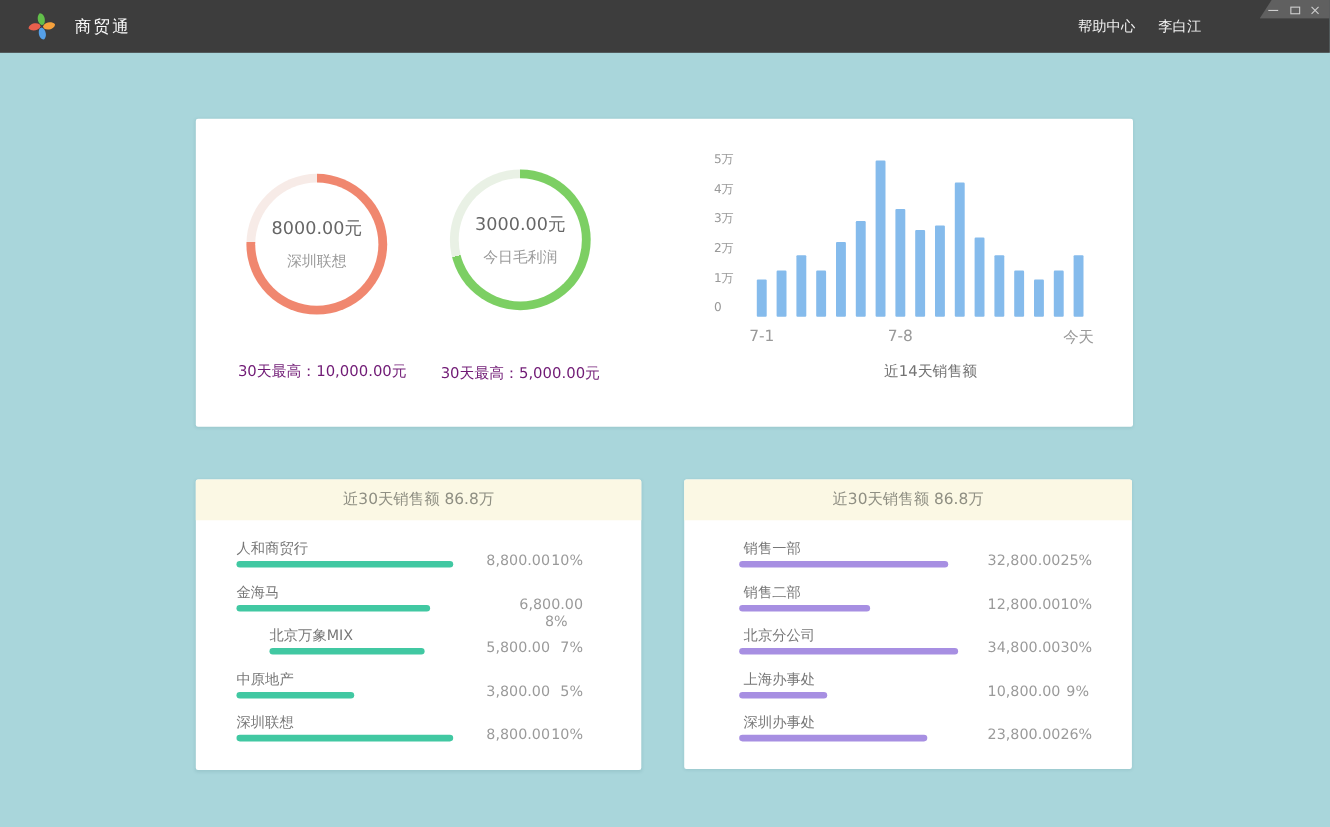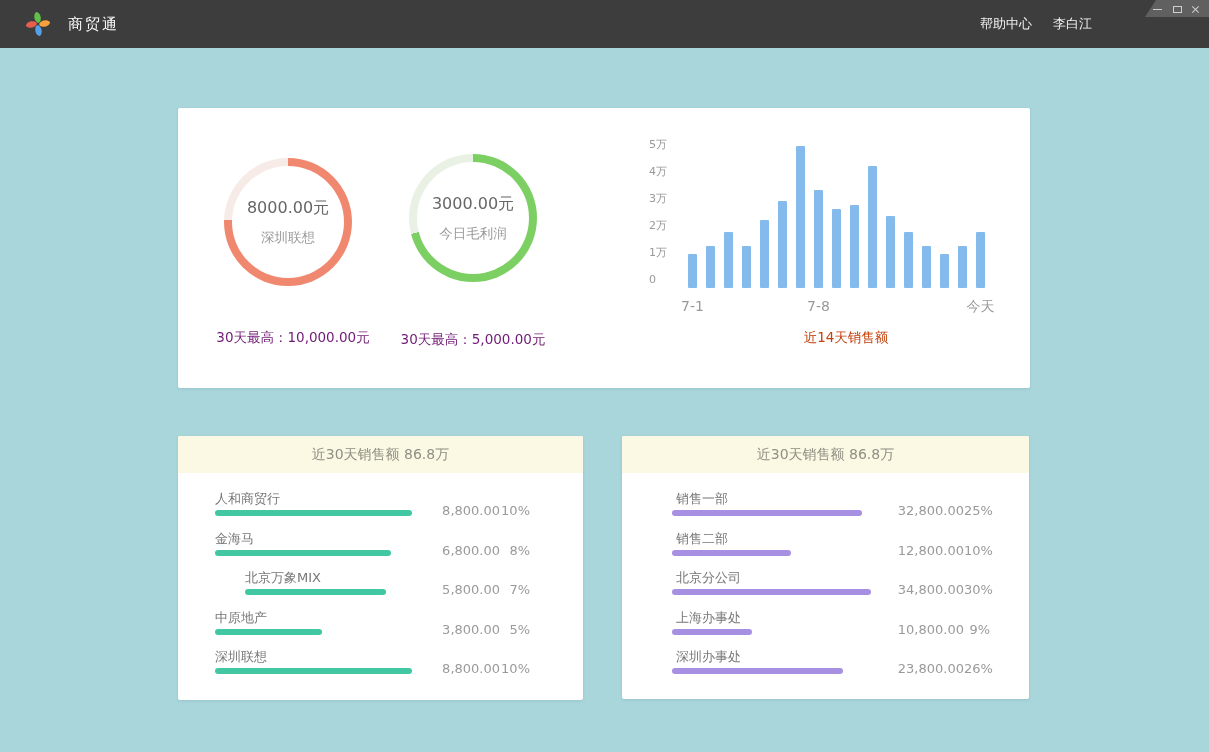--- a/index.html
+++ b/index.html
@@ -38,21 +38,21 @@
   .donut-text{position:absolute;inset:0;z-index:2;display:flex;flex-direction:column;align-items:center;justify-content:center;gap:10px;}
   .donut-value{font-size:16px;color:#666;}
   .donut-label{font-size:13.5px;color:#999;}
   .donut-caption{position:absolute;width:240px;text-align:center;font-size:13.5px;color:#701a75;}
   .caption-0{left:-5px;top:221px;}
   .caption-1{left:175px;top:223px;}
   
   .ytick{position:absolute;left:471px;font-size:11px;color:#999;height:14px;line-height:14px;}
   .vbar{position:absolute;width:9px;border-radius:1px;}
   .xlabel{position:absolute;font-size:14px;color:#999;top:190px;width:60px;margin-left:-30px;text-align:center;}
-  .chart-caption{position:absolute;left:568px;top:221px;width:200px;text-align:center;font-size:13.5px;color:#c2410c;}
+  .chart-caption{position:absolute;left:568px;top:221px;width:200px;text-align:center;font-size:13.5px;color:#737373;}
   
   .rank-header{position:absolute;left:0;top:0;right:0;height:37px;background:#fbf8e4;
     text-align:center;line-height:37px;font-size:14px;color:#8f8f83;border-radius:2px 2px 0 0;}
   .rrow{position:absolute;left:0;right:0;height:38px;}
   .rlabel{position:absolute;top:0;font-size:13px;color:#777;}
   .rbar{position:absolute;top:20px;height:6px;border-radius:3px;}
   .rval{position:absolute;top:13px;display:flex;align-items:center;font-size:13px;color:#9a9a9a;}
   .rval .pct{text-align:right;}
 </style>
 </head>
@@ -135,21 +135,21 @@
         <div class="rlabel" style="left: 37px;">人和商贸行</div>
         <div class="rbar" style="left: 37px; width: 197px; background: rgb(65, 200, 162);"></div>
         <div class="rval" style="right: 53px;">
           <span class="amt">8,800.00</span>
           <span class="pct" style="width: 30px;">10%</span>
         </div>
       </div>
       <div class="rrow" style="top: 93.5px;">
         <div class="rlabel" style="left: 37px;">金海马</div>
         <div class="rbar" style="left: 37px; width: 176px; background: rgb(65, 200, 162);"></div>
-        <div class="rval" style="right: 53px;">
+        <div class="rval" style="right: 53px; flex-direction: column;">
           <span class="amt">6,800.00</span>
           <span class="pct" style="width: 30px;">8%</span>
         </div>
       </div>
       <div class="rrow" style="top: 133px; margin-left: 30px;">
         <div class="rlabel" style="left: 37px;">北京万象MIX</div>
         <div class="rbar" style="left: 37px; width: 141px; background: rgb(65, 200, 162);"></div>
         <div class="rval" style="right: 53px;">
           <span class="amt">5,800.00</span>
           <span class="pct" style="width: 30px;">7%</span>

